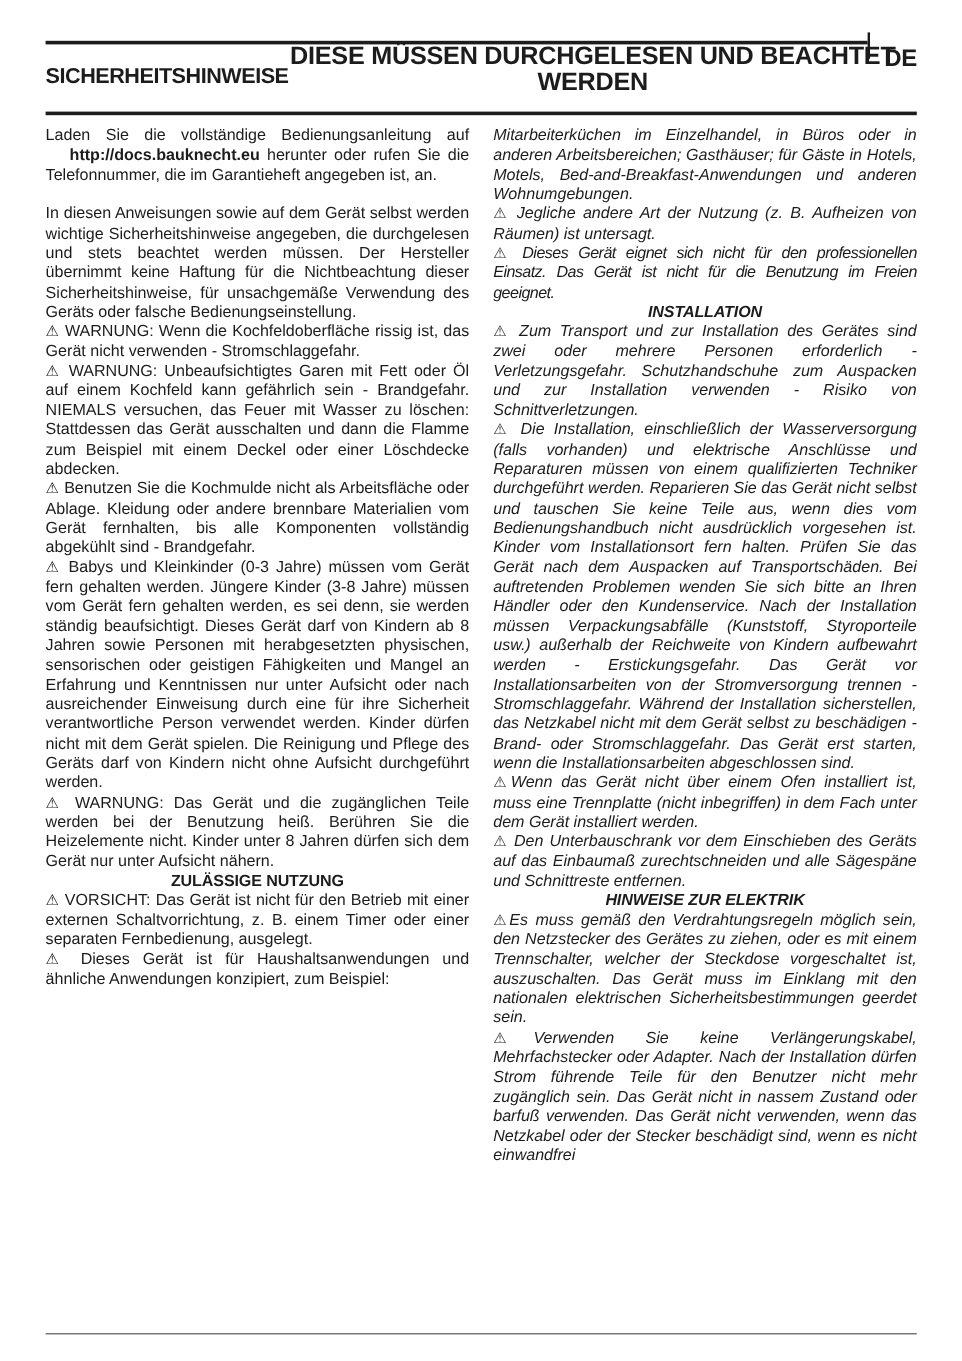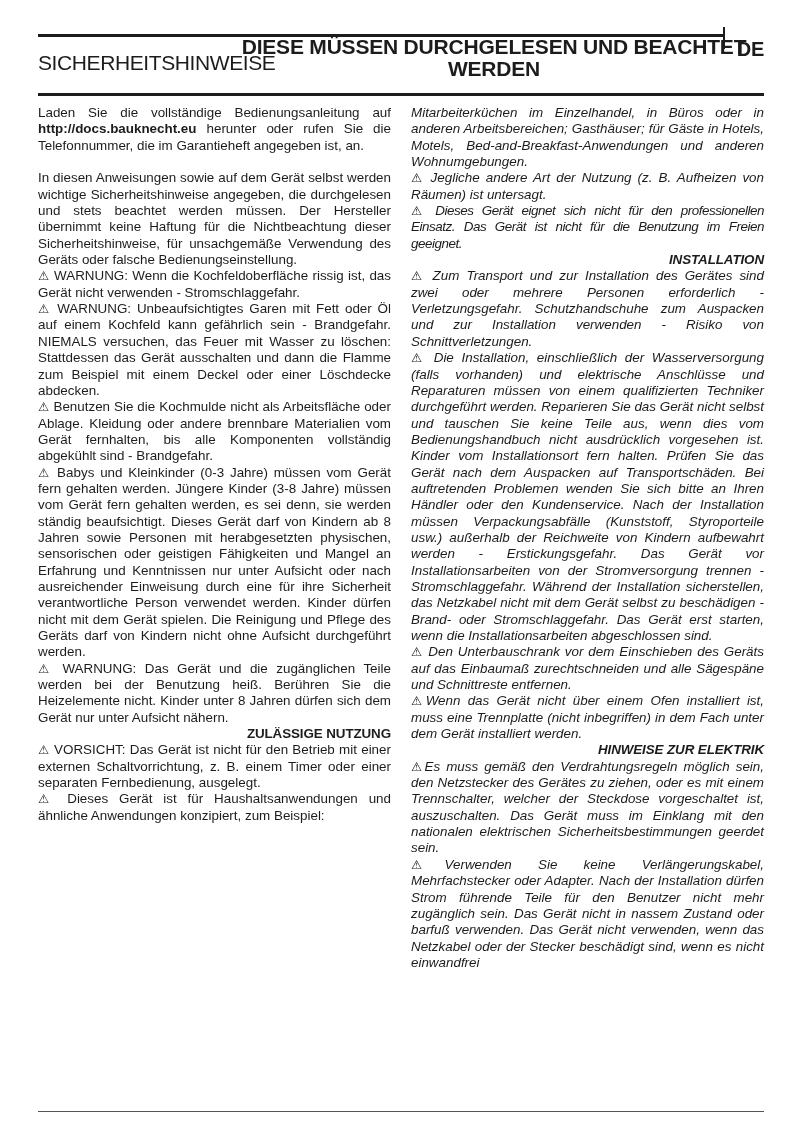--- a/index.html
+++ b/index.html
@@ -55,22 +55,22 @@
     font-weight: bold;
     letter-spacing: -0.3px;
     line-height: 27px;
     text-align: center;
     margin-top: 16px;
   }
   .hdr-title {
     position: absolute;
     left: 0;
     top: 36px;
-    font-size: 21px;
-    font-weight: normal;
+    font-size: 18px;
+    font-weight: bold;
     letter-spacing: -0.4px;
     line-height: 26px;
     white-space: nowrap;
   }
   .hdr-subtitle {
     position: absolute;
     right: 0;
     top: 22px;
     width: 540px;
     font-size: 21px;
@@ -110,27 +110,27 @@
 
   p {
     margin: 0;
     text-align: justify;
   }
 
   .spacer {
     height: 16.35px;
   }
 
-  .bold { font-weight: bold; }
+  .bold { font-weight: bold; margin-left: 20px; }
 
   .heading {
     font-weight: bold;
     font-size: 13.4px;
     line-height: 16.35px;
-    text-align: right;
+    text-align: center;
     letter-spacing: -0.1px;
   }
 
   .warn-icon {
     font-family: "DejaVu Sans", sans-serif;
     font-size: 12.5px;
     line-height: 1;
   }
 
   .tight {
@@ -199,24 +199,24 @@
       <p><span class="warn-icon">⚠</span> <span>Jegliche andere Art der Nutzung (z. B. Aufheizen von Räumen) ist untersagt.</span></p>
 
       <p class="tight"><span class="warn-icon">⚠</span> <span>Dieses Gerät eignet sich nicht für den professionellen Einsatz. Das Gerät ist nicht für die Benutzung im Freien geeignet.</span></p>
 
       <div class="heading">INSTALLATION</div>
 
       <p><span class="warn-icon">⚠</span> <span>Zum Transport und zur Installation des Gerätes sind zwei oder mehrere Personen erforderlich - Verletzungsgefahr. Schutzhandschuhe zum Auspacken und zur Installation verwenden - Risiko von Schnittverletzungen.</span></p>
 
       <p><span class="warn-icon">⚠</span> <span>Die Installation, einschließlich der Wasserversorgung (falls vorhanden) und elektrische Anschlüsse und Reparaturen müssen von einem qualifizierten Techniker durchgeführt werden. Reparieren Sie das Gerät nicht selbst und tauschen Sie keine Teile aus, wenn dies vom Bedienungshandbuch nicht ausdrücklich vorgesehen ist. Kinder vom Installationsort fern halten. Prüfen Sie das Gerät nach dem Auspacken auf Transportschäden. Bei auftretenden Problemen wenden Sie sich bitte an Ihren Händler oder den Kundenservice. Nach der Installation müssen Verpackungsabfälle (Kunststoff, Styroporteile usw.) außerhalb der Reichweite von Kindern aufbewahrt werden - Erstickungsgefahr. Das Gerät vor Installationsarbeiten von der Stromversorgung trennen - Stromschlaggefahr. Während der Installation sicherstellen, das Netzkabel nicht mit dem Gerät selbst zu beschädigen - Brand- oder Stromschlaggefahr. Das Gerät erst starten, wenn die Installationsarbeiten abgeschlossen sind.</span></p>
 
+      <p><span class="warn-icon">⚠</span><span>Wenn das Gerät nicht über einem Ofen installiert ist, muss eine Trennplatte (nicht inbegriffen) in dem Fach unter dem Gerät installiert werden.</span></p>
+
       <p><span class="warn-icon">⚠</span> <span>Den Unterbauschrank vor dem Einschieben des Geräts auf das Einbaumaß zurechtschneiden und alle Sägespäne und Schnittreste entfernen.</span></p>
 
-      <p><span class="warn-icon">⚠</span><span>Wenn das Gerät nicht über einem Ofen installiert ist, muss eine Trennplatte (nicht inbegriffen) in dem Fach unter dem Gerät installiert werden.</span></p>
-
       <div class="heading">HINWEISE ZUR ELEKTRIK</div>
 
       <p><span class="warn-icon">⚠</span><span>Es muss gemäß den Verdrahtungsregeln möglich sein, den Netzstecker des Gerätes zu ziehen, oder es mit einem Trennschalter, welcher der Steckdose vorgeschaltet ist, auszuschalten. Das Gerät muss im Einklang mit den nationalen elektrischen Sicherheitsbestimmungen geerdet sein.</span></p>
 
       <p><span class="warn-icon">⚠</span><span>Verwenden Sie keine Verlängerungskabel, Mehrfachstecker oder Adapter. Nach der Installation dürfen Strom führende Teile für den Benutzer nicht mehr zugänglich sein. Das Gerät nicht in nassem Zustand oder barfuß verwenden. Das Gerät nicht verwenden, wenn das Netzkabel oder der Stecker beschädigt sind, wenn es nicht einwandfrei</span></p>
 
     </div>
 
   </div>
 

